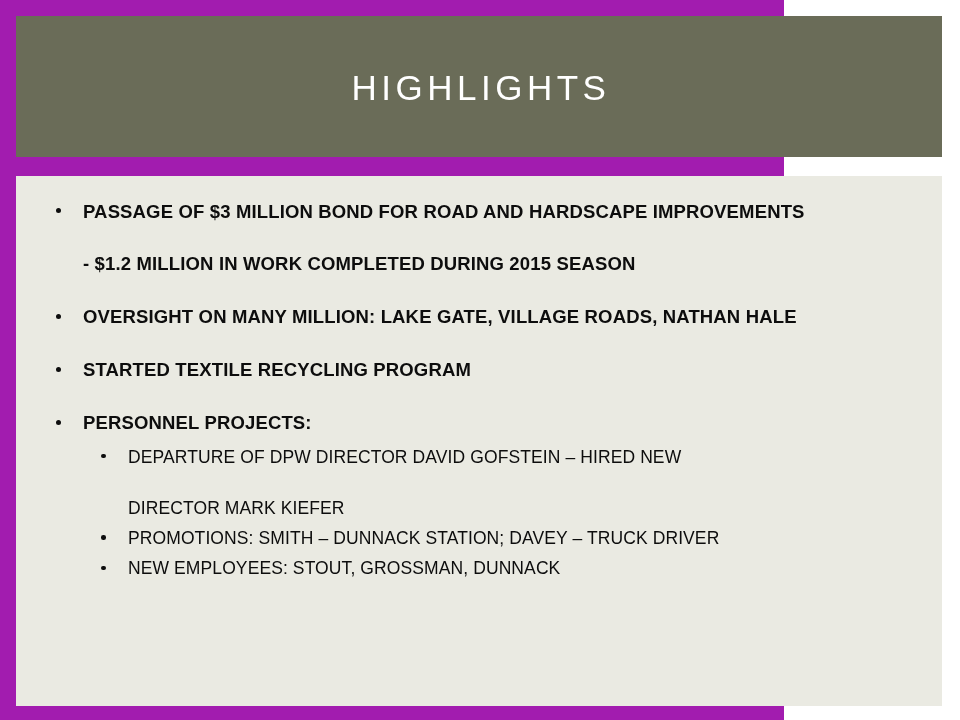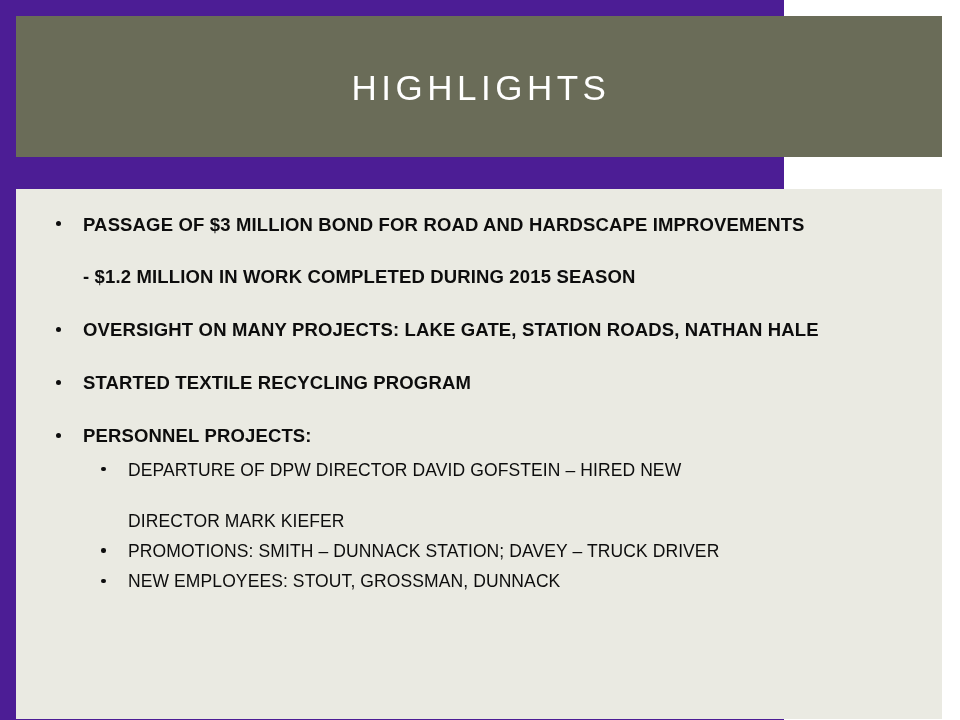--- a/index.html
+++ b/index.html
@@ -11,21 +11,21 @@
     width: 960px;
     height: 720px;
     background: #ffffff;
     font-family: "Liberation Sans", sans-serif;
     overflow: hidden;
   }
   #slide {
     position: relative;
     width: 784px;
     height: 720px;
-    background: #4c1d95;
+    background: #a21caf;
   }
 
   
   #title-band {
     position: absolute;
     left: 16px;
     top: 16px;
     width: 926px;
     height: 141px;
     background: #6a6c58;
@@ -44,21 +44,21 @@
     text-align: center;
     white-space: nowrap;
     padding-left: 4px;
     margin-top: 2px;
   }
 
   
   #body-panel {
     position: absolute;
     left: 16px;
-    top: 189px;
+    top: 176px;
     width: 926px;
     height: 530px;
     background: #eaeae2;
     box-sizing: border-box;
     padding: 22px 18px 0 26px;
   }
 
   ul.level1 {
     list-style: none;
     margin: 0;
@@ -138,21 +138,21 @@
 
       <li class="bullet-l1">
         <span class="dot1"></span>
         <span class="l1-text">PASSAGE OF $3 MILLION BOND FOR ROAD AND HARDSCAPE IMPROVEMENTS</span>
         <span class="l1-line2">- $1.2 MILLION IN WORK COMPLETED DURING 2015 SEASON</span>
       </li>
 
 
       <li class="bullet-l1">
         <span class="dot1"></span>
-        <span class="l1-text">OVERSIGHT ON MANY PROJECTS: LAKE GATE, STATION ROADS, NATHAN HALE</span>
+        <span class="l1-text">OVERSIGHT ON MANY MILLION: LAKE GATE, VILLAGE ROADS, NATHAN HALE</span>
       </li>
 
       <li class="bullet-l1">
         <span class="dot1"></span>
         <span class="l1-text">STARTED TEXTILE RECYCLING PROGRAM</span>
       </li>
 
       <li class="bullet-l1">
         <span class="dot1"></span>
         <span class="l1-text">PERSONNEL PROJECTS:</span>

